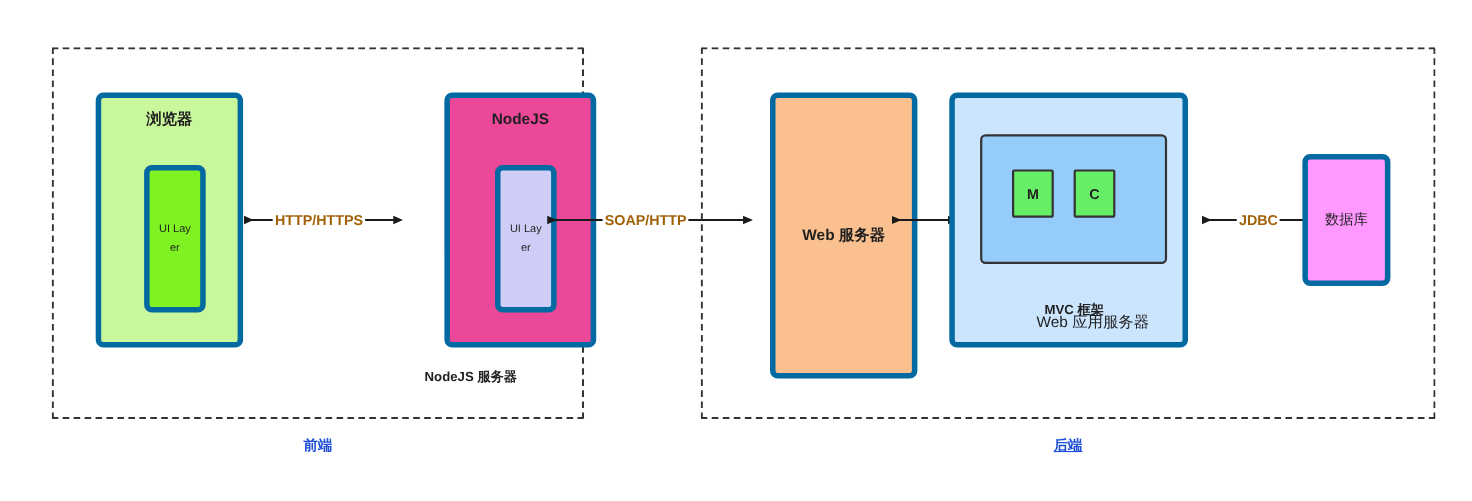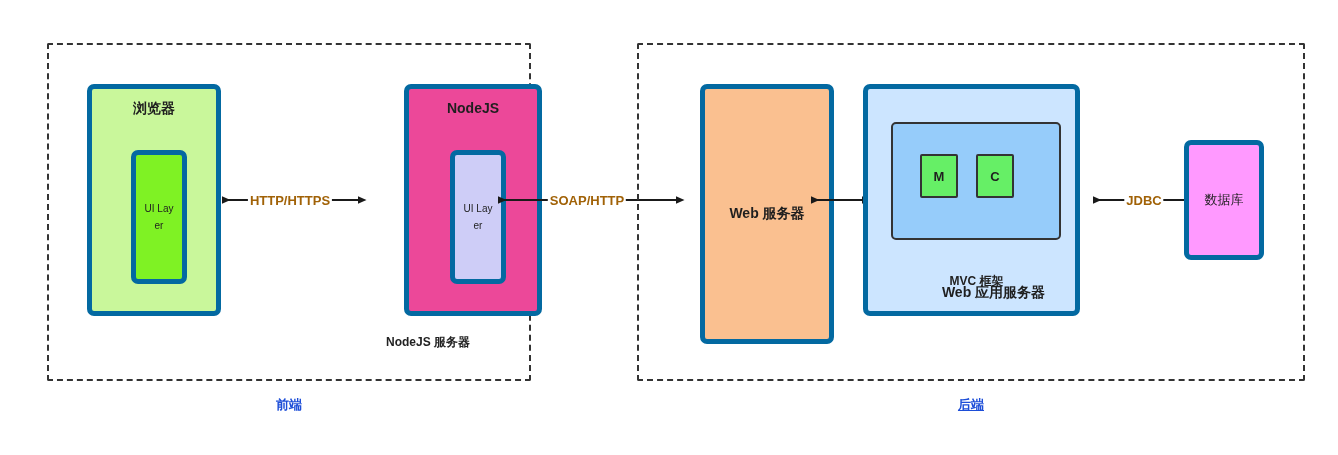--- a/index.html
+++ b/index.html
@@ -52,21 +52,21 @@
     text-align: center;
     font-weight: bold;
     font-size: 14px;
     line-height: 18px;
   }
   .title-bottom {
     position: absolute;
     left: 0; right: 0;
     bottom: 10px;
     text-align: center;
-    font-weight: bold;
+    font-weight: normal;
     font-size: 14px;
     line-height: 18px;
     padding-left: 44px;
   }
 
   .inner-label {
     font-size: 10px;
     line-height: 17px;
     font-weight: normal;
     word-break: break-all;

